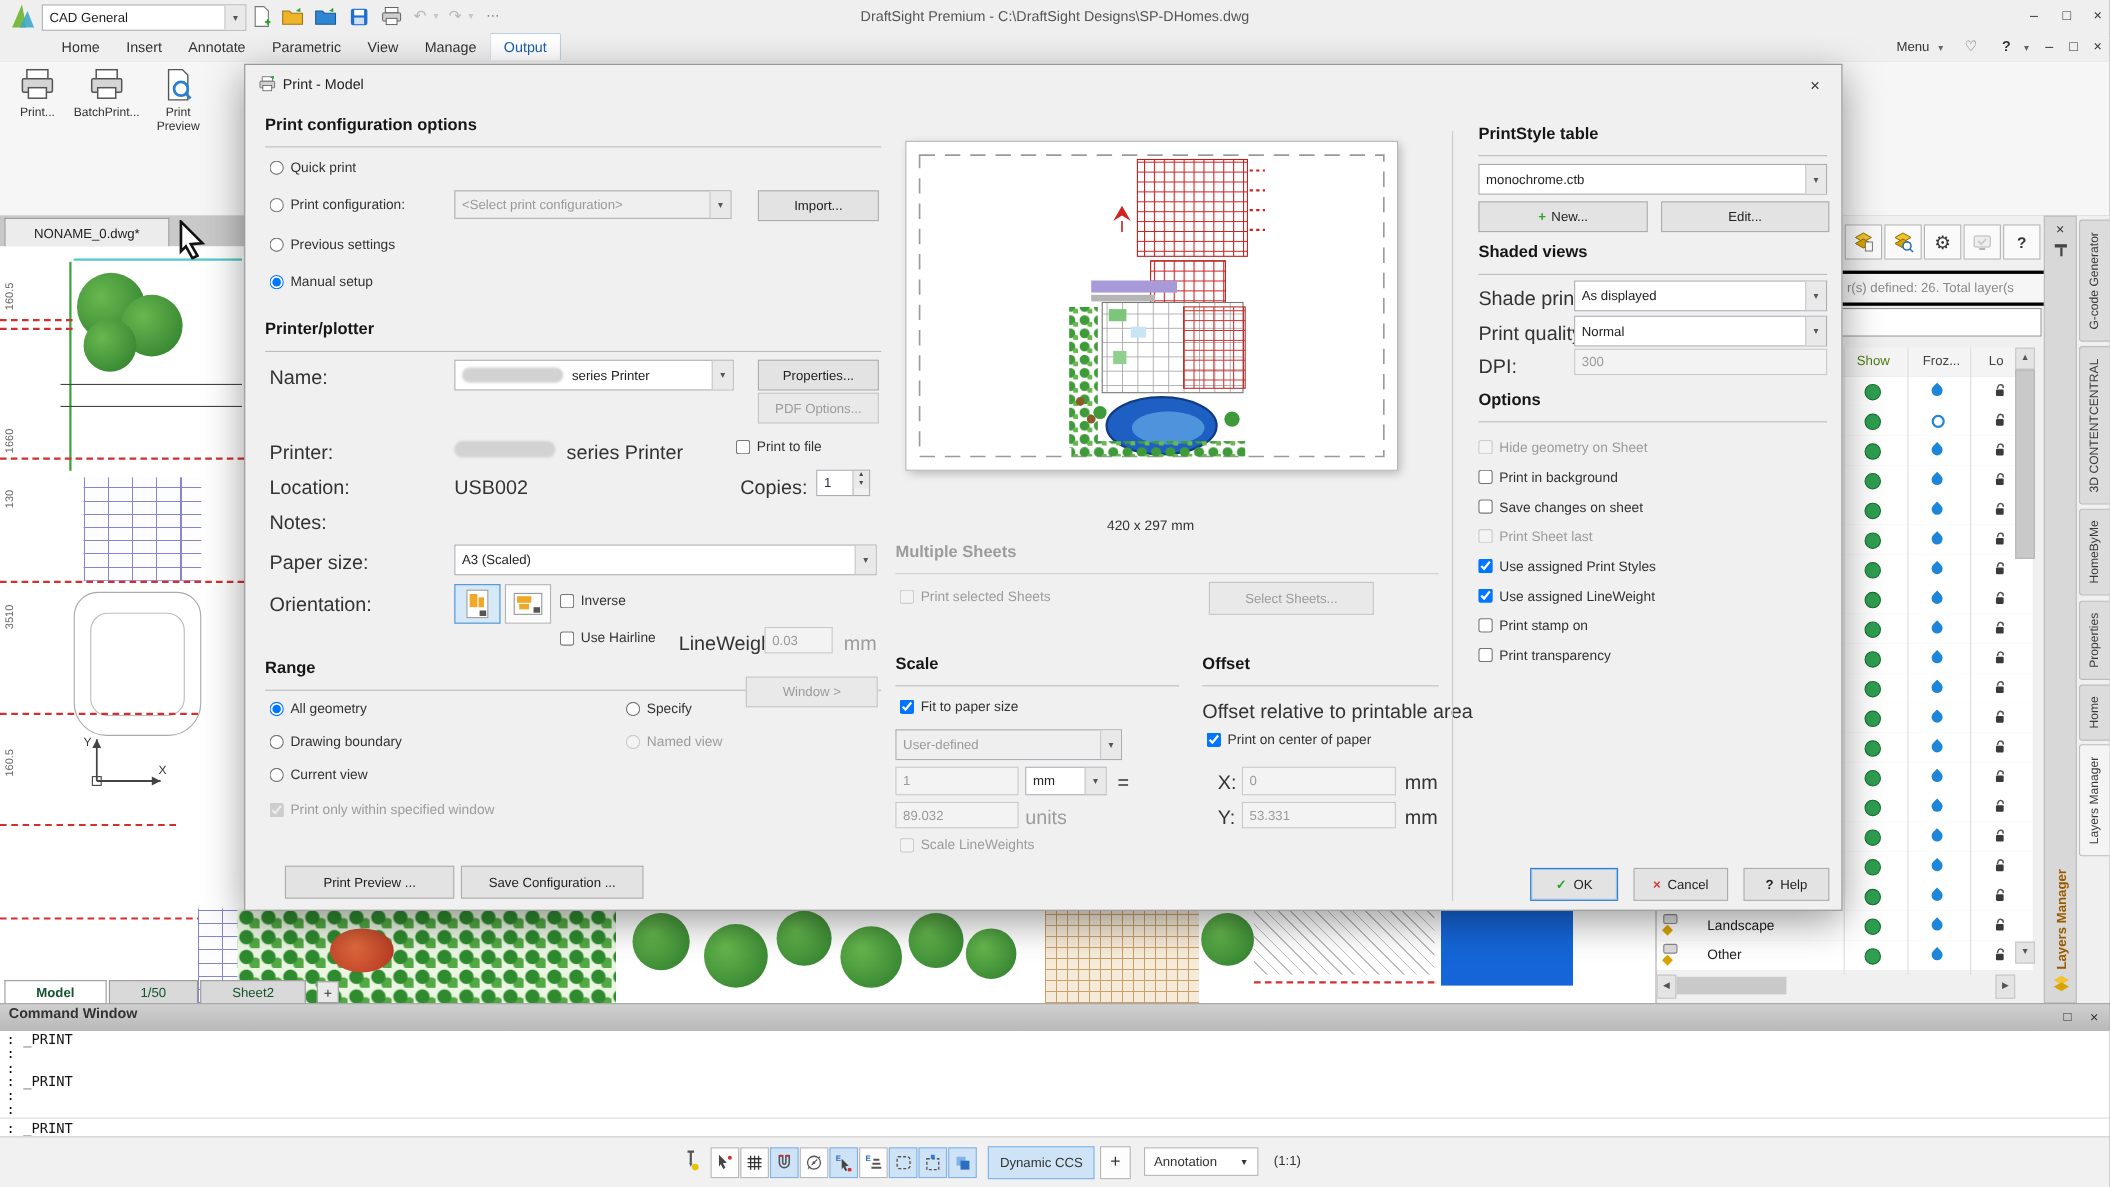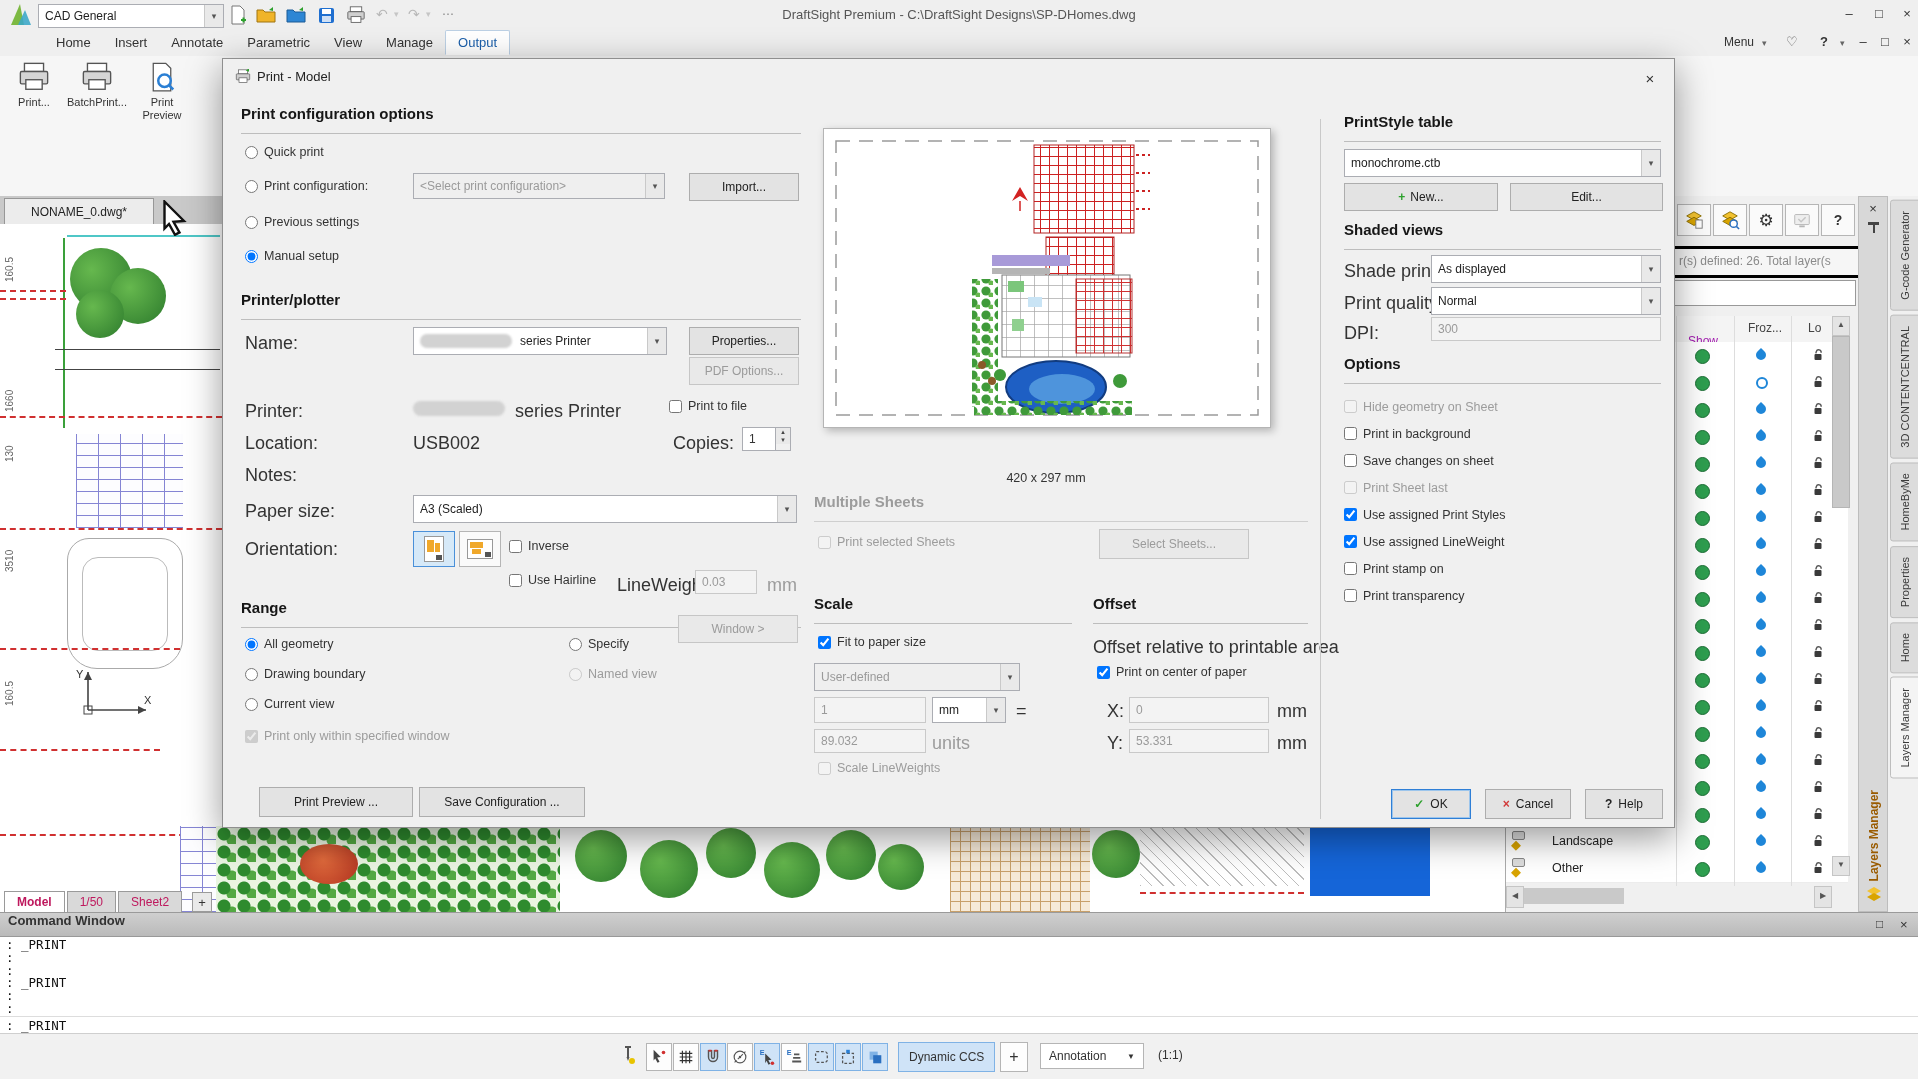--- a/index.html
+++ b/index.html
@@ -41,21 +41,21 @@
   .vdim{position:absolute;transform:rotate(-90deg);transform-origin:left top;font-size:10px;color:#666}
   .rdash{position:absolute;border-top:2px dashed #d03030;height:0}
   .bline{position:absolute;background:#444;height:1px}
   .tree{position:absolute;border-radius:50%;background:radial-gradient(circle at 35% 35%,#66b84e,#2c7a2c)}
   .brick{background:repeating-linear-gradient(0deg,#8585d4 0 1px,transparent 1px 12px),repeating-linear-gradient(90deg,#8585d4 0 1px,transparent 1px 22px),#fdfdff;position:absolute}
   .shrub{position:absolute;background-color:#eaf5e2;background-image:radial-gradient(circle at 8px 8px,#2e8b2e 6px,transparent 7px),radial-gradient(circle at 16px 14px,#53a943 5px,transparent 6px);background-size:20px 18px}
   .paving{position:absolute;background:repeating-linear-gradient(0deg,#c8a06a 0 1px,transparent 1px 10px),repeating-linear-gradient(90deg,#c8a06a 0 1px,transparent 1px 10px),#f6ead8}
   .hatchd{position:absolute;background:repeating-linear-gradient(45deg,#bcbcbc 0 1px,transparent 1px 8px)}
   
   #sheet-tabs{position:absolute;left:0;top:890px;height:22px;display:flex;align-items:flex-end;gap:2px;padding-left:4px}
-  .stab{height:20px;padding:0 12px;display:flex;align-items:center;font-size:12px;background:#d9d9d9;border:1px solid #9a9a9a;border-bottom:none;color:#be185d}
+  .stab{height:20px;padding:0 28px;display:flex;align-items:center;font-size:12px;background:#d9d9d9;border:1px solid #9a9a9a;border-bottom:none;color:#14532d}
   .stab.active{background:#fff;font-weight:bold}
   #stab-add{width:18px;height:18px;border:1px solid #9a9a9a;background:#e9e9e9;display:flex;align-items:center;justify-content:center;font-size:13px;margin-left:8px}
   
   #cmd-head{position:absolute;left:0;top:912px;width:1918px;height:24px;background:linear-gradient(#cfcfcf,#b9b9b9);border-top:1px solid #9a9a9a;display:flex;align-items:flex-start}
   #cmd-out{position:absolute;left:0;top:936px;width:1918px;height:80px;background:#fff;border-top:1px solid #999;font-family:"DejaVu Sans Mono",monospace;font-size:12.5px;color:#111;padding:2px 6px;box-sizing:border-box;line-height:12.8px}
   #cmd-in{position:absolute;left:0;top:1016px;width:1918px;height:17px;background:#fff;border-top:1px solid #ddd;font-family:"DejaVu Sans Mono",monospace;font-size:12.5px;color:#111;padding:1px 6px;box-sizing:border-box}
   
   #statusbar{position:absolute;left:0;top:1033px;width:1918px;height:46px;background:#f1f1f1;border-top:1px solid #cfcfcf}
   .sbtn{position:absolute;top:9px;width:24px;height:26px;background:#fdfdfd;border:1px solid #b5b5b5;display:flex;align-items:center;justify-content:center}
   .sbtn svg{width:18px;height:18px}
@@ -282,21 +282,21 @@
       <span style="font-weight:bold;font-size:14px">?</span>
     </div>
 
     <div class="abs" style="left:60px;top:50px;width:292px;height:26px;border:3px solid #000000;background:#f6f6f6;overflow:hidden">
       <span class="abs" style="left:110px;top:5px;font-size:12px;color:#8a8a8a;white-space:nowrap">r(s) defined: 26. Total layer(s</span>
     </div>
 
     <input class="abs" style="left: 60px; top: 84px; width: 290px; height: 26px; border: 1px solid rgb(153, 153, 153); font-size: 12px; padding: 0px 6px; box-sizing: border-box;" value="">
 
     <div class="abs" style="left:0;top:120px;width:342px;height:26px;background:#f4f4f4;border-bottom:1px solid #ccc">
-      <span class="abs" style="left:182px;top:18px;font-size:12px;color:#a21caf">Show</span>
+      <span class="abs" style="left:182px;top:5px;font-size:12px;color:#4d7c0f">Show</span>
       <span class="abs" style="left:242px;top:5px;font-size:12px;color:#444">Froz...</span>
       <span class="abs" style="left:302px;top:5px;font-size:12px;color:#444">Lo</span>
     </div>
     <div id="layer-rows" class="abs" style="left:0;top:146px;width:342px;height:544px;overflow:hidden">
         <div class="lrow" style="top: 0px;">
           <span class="ldot" style="left: 189px;"></span>
           <span class="drop" style="left: 250px;"></span>
           <span style="position: absolute; left: 306px; top: 6px;"><svg width="12" height="14" viewBox="0 0 12 14">
               <path d="M4 6V4a2.4 2.4 0 014.8 0" fill="none" stroke="#555" stroke-width="1.4" transform="rotate(16 6 5)"></path>
               <rect x="2.5" y="6" width="7" height="6" rx="1" fill="#3a3a3a"></rect>

